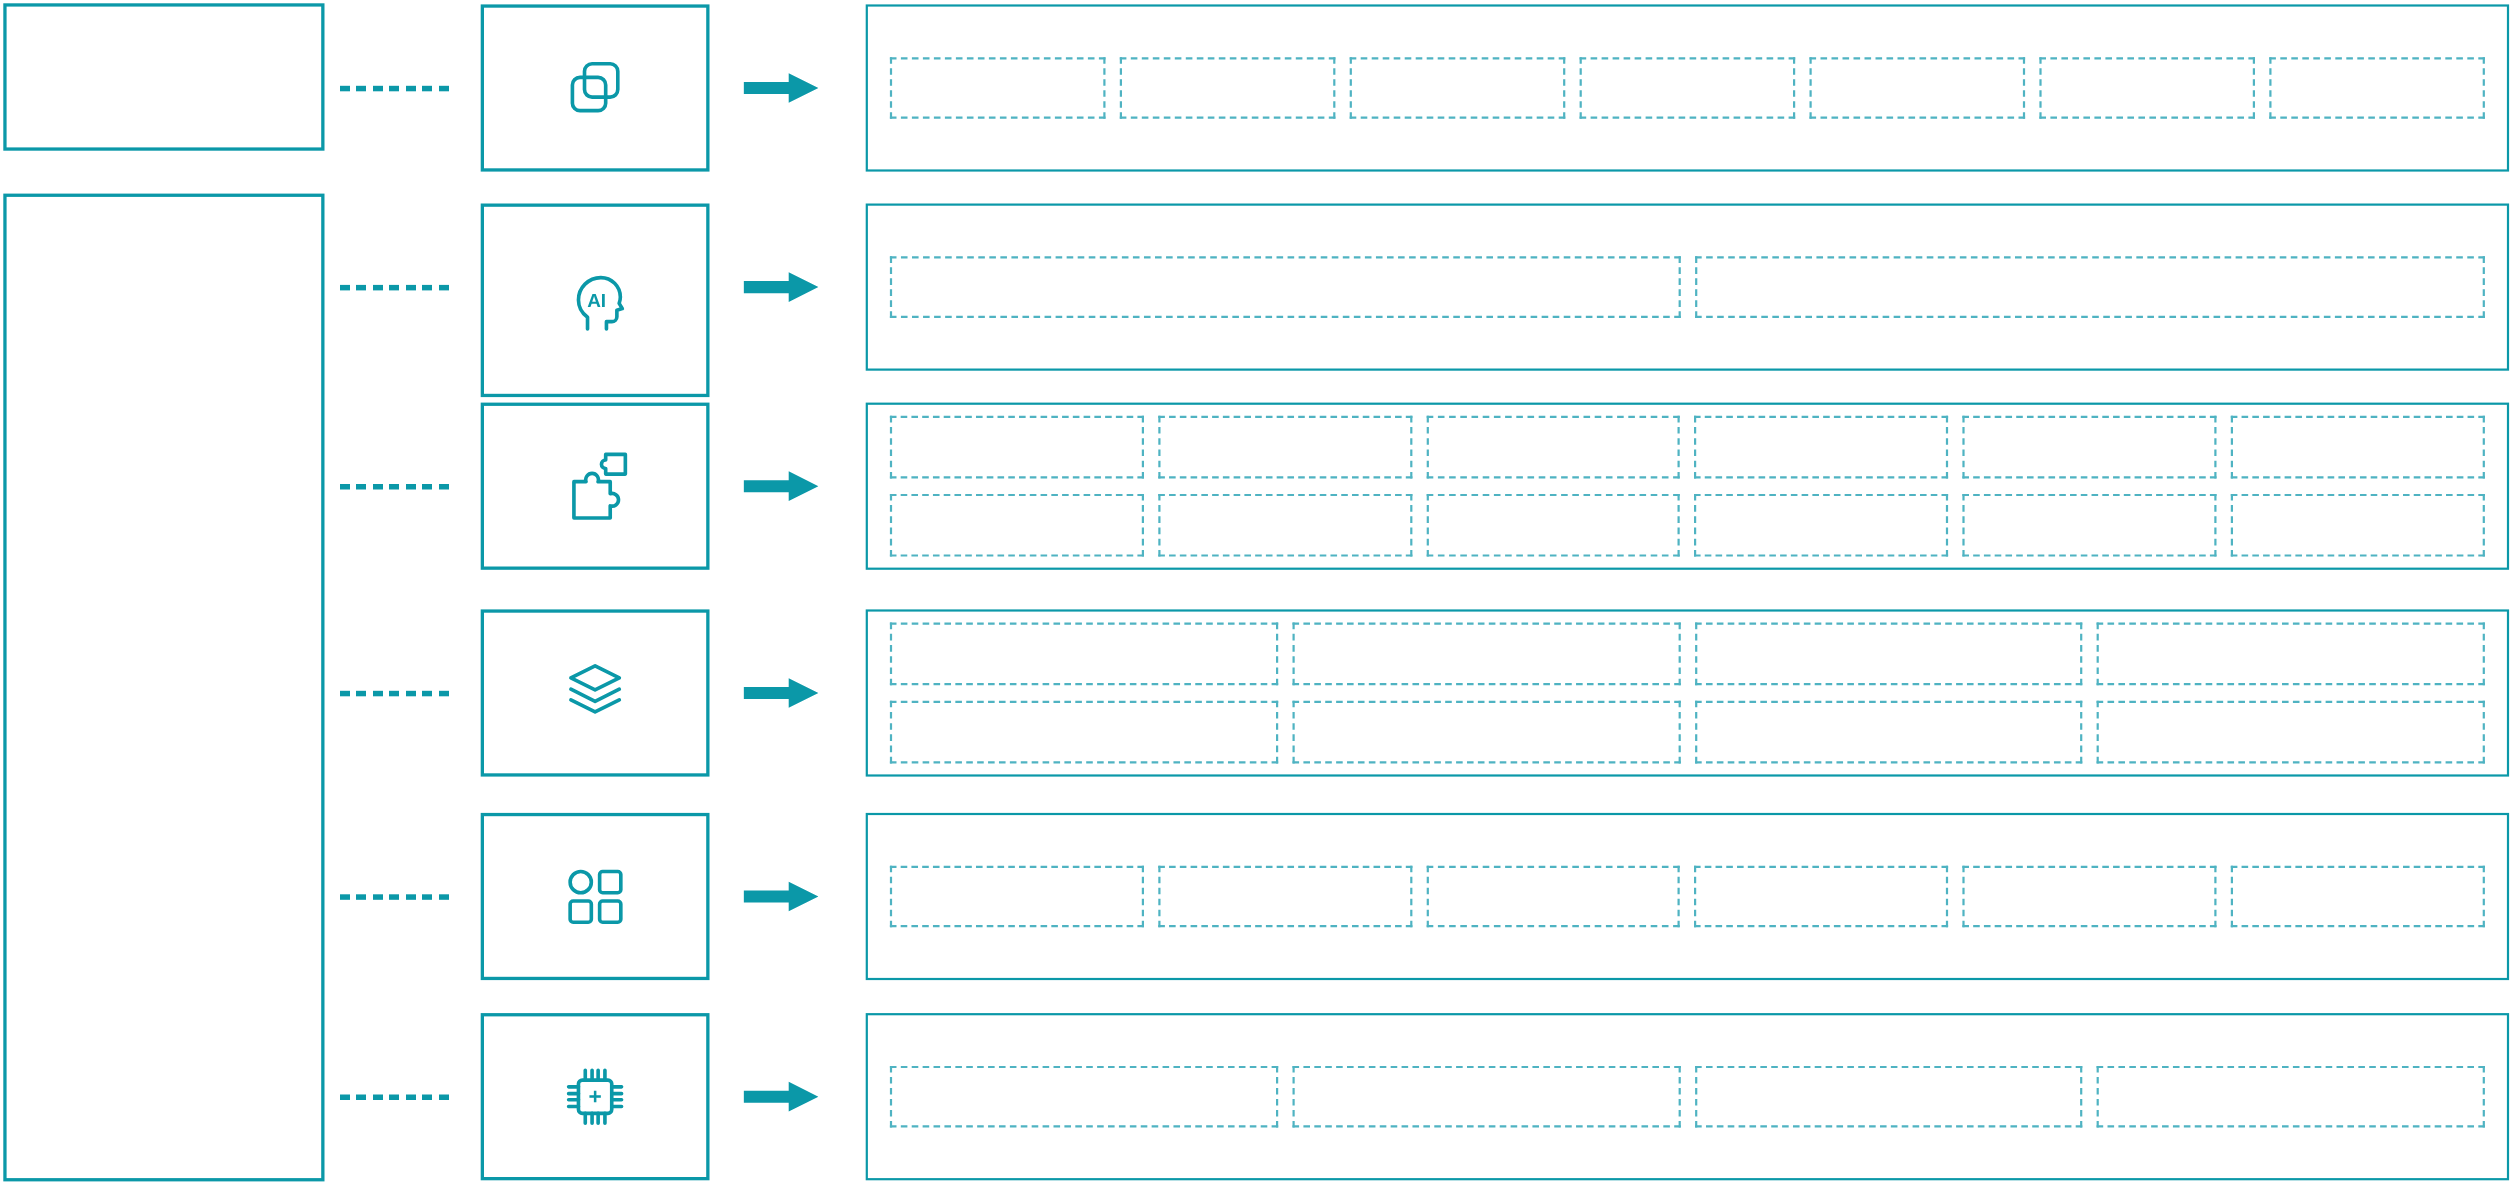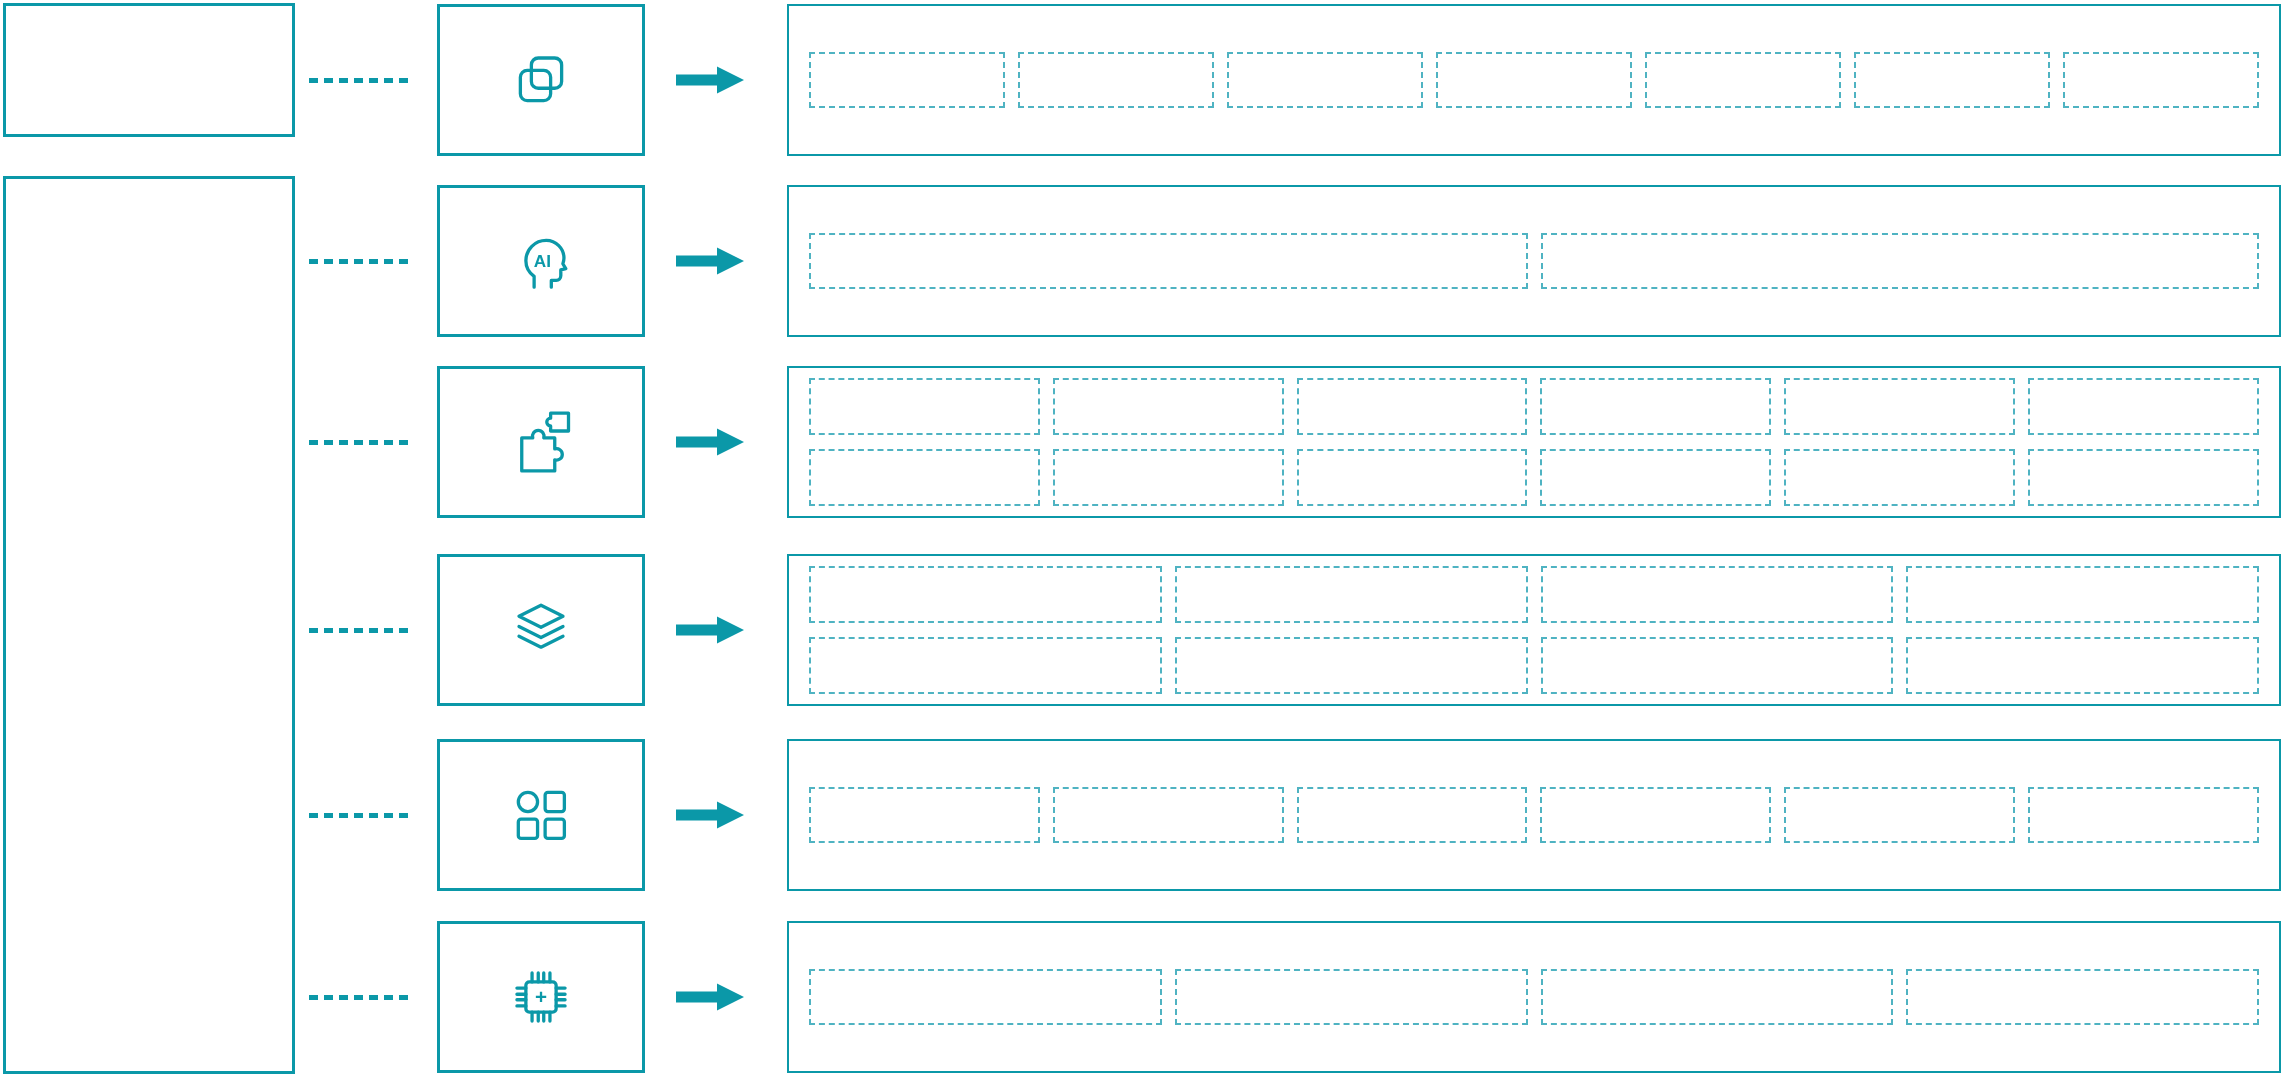--- a/index.html
+++ b/index.html
@@ -100,21 +100,21 @@
           <div class="cell"></div>
           <div class="cell"></div>
           <div class="cell"></div>
           <div class="cell"></div>
           <div class="cell"></div>
           <div class="cell"></div>
           <div class="cell"></div>
         </div>
       </div>
       <div class="connector" style="top: 258.5px;"></div>
-      <div class="icon-box" style="top: 185px; height: 152px;">
+      <div class="icon-box" style="top: 185px; height: 176px;">
         <span class="icon-wrap">
           <svg class="icon-svg" width="66" height="66" viewBox="0 0 48 48">
             <g stroke="#0b98a8" stroke-width="2.4" fill="none" stroke-linecap="round" stroke-linejoin="round">
               <path d="M19 43 V35.2 C15.2 32.4 13 28.4 13 23.8 13 15.6 19.6 9 27.8 9 34.9 9 40.7 14.8 40.7 21.9 c0 1.4 -0.3 2.8 -0.8 4.1 L42 29.5 38.4 30.5 V34.8 c0 1.8 -1.5 3.3 -3.3 3.3 H31.5 V43"></path>
             </g>
             <text x="25" y="28.5" text-anchor="middle" font-size="12.5" font-weight="bold" font-family="Liberation Sans, sans-serif" fill="#0b98a8">AI</text>
           </svg>
         </span>
       </div>
       <div class="arrow" style="top: 246px;"><svg width="68" height="30" viewBox="0 0 68 30">

